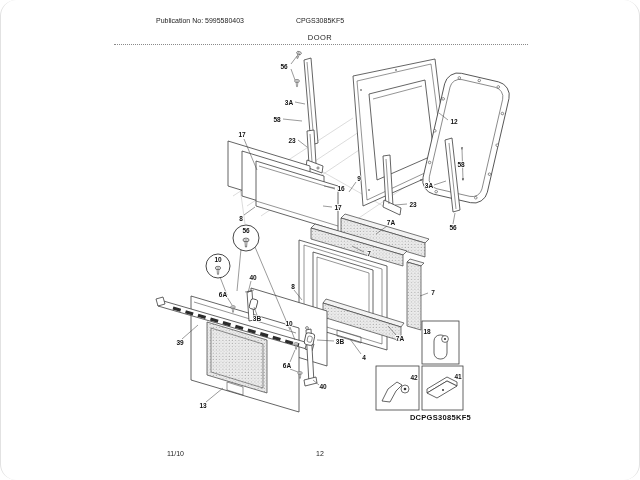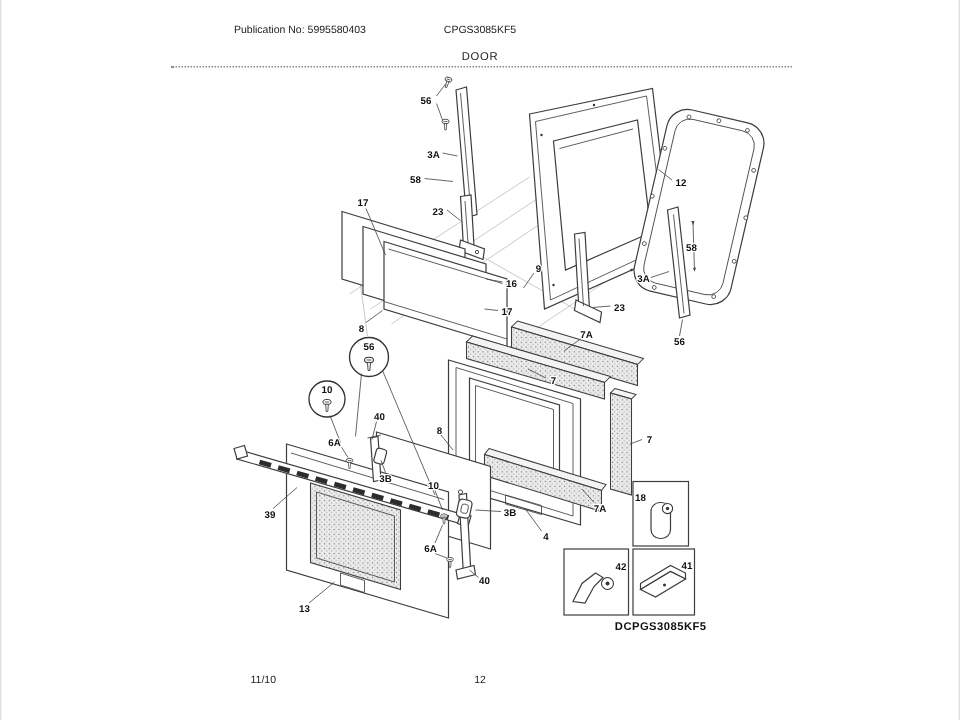--- a/index.html
+++ b/index.html
@@ -1,19 +1,19 @@
 <!DOCTYPE html>
 <html><head>
 <meta charset="utf-8">
 <style>
   html,body{margin:0;padding:0;background:#fff;}
   .page{
     position:relative;width:640px;height:480px;background:#fff;overflow:hidden;
     font-family:"Liberation Sans",sans-serif;color:#1a1a1a;
-    border-left:1px solid #e2e2e2;border-right:1px solid #e2e2e2;box-sizing:border-box;
+    border-left:1px solid #e2e2e2;border-right:1px solid #e2e2e2;box-sizing:border-box;border-radius:16px;
   }
   .hdr-pub{position:absolute;left:155px;top:17px;font-size:7px;color:#222;}
   .hdr-model{position:absolute;left:0;right:0;top:17px;text-align:center;font-size:7px;color:#222;}
   .hdr-title{position:absolute;left:0;right:0;top:33px;text-align:center;font-size:7.5px;letter-spacing:.5px;color:#222;}
   .hdr-rule{position:absolute;left:113px;top:44px;width:414px;border-top:1px dotted #8a8a8a;}
   .ftr-rev{position:absolute;left:166px;top:450px;font-size:7px;color:#222;}
   .ftr-page{position:absolute;left:0;right:0;top:450px;text-align:center;font-size:7px;color:#222;}
   svg{position:absolute;left:0;top:0;}
   .co{font:bold 6.5px "Liberation Sans",sans-serif;fill:#111;text-anchor:middle;
       paint-order:stroke;stroke:#fff;stroke-width:1.6px;}

